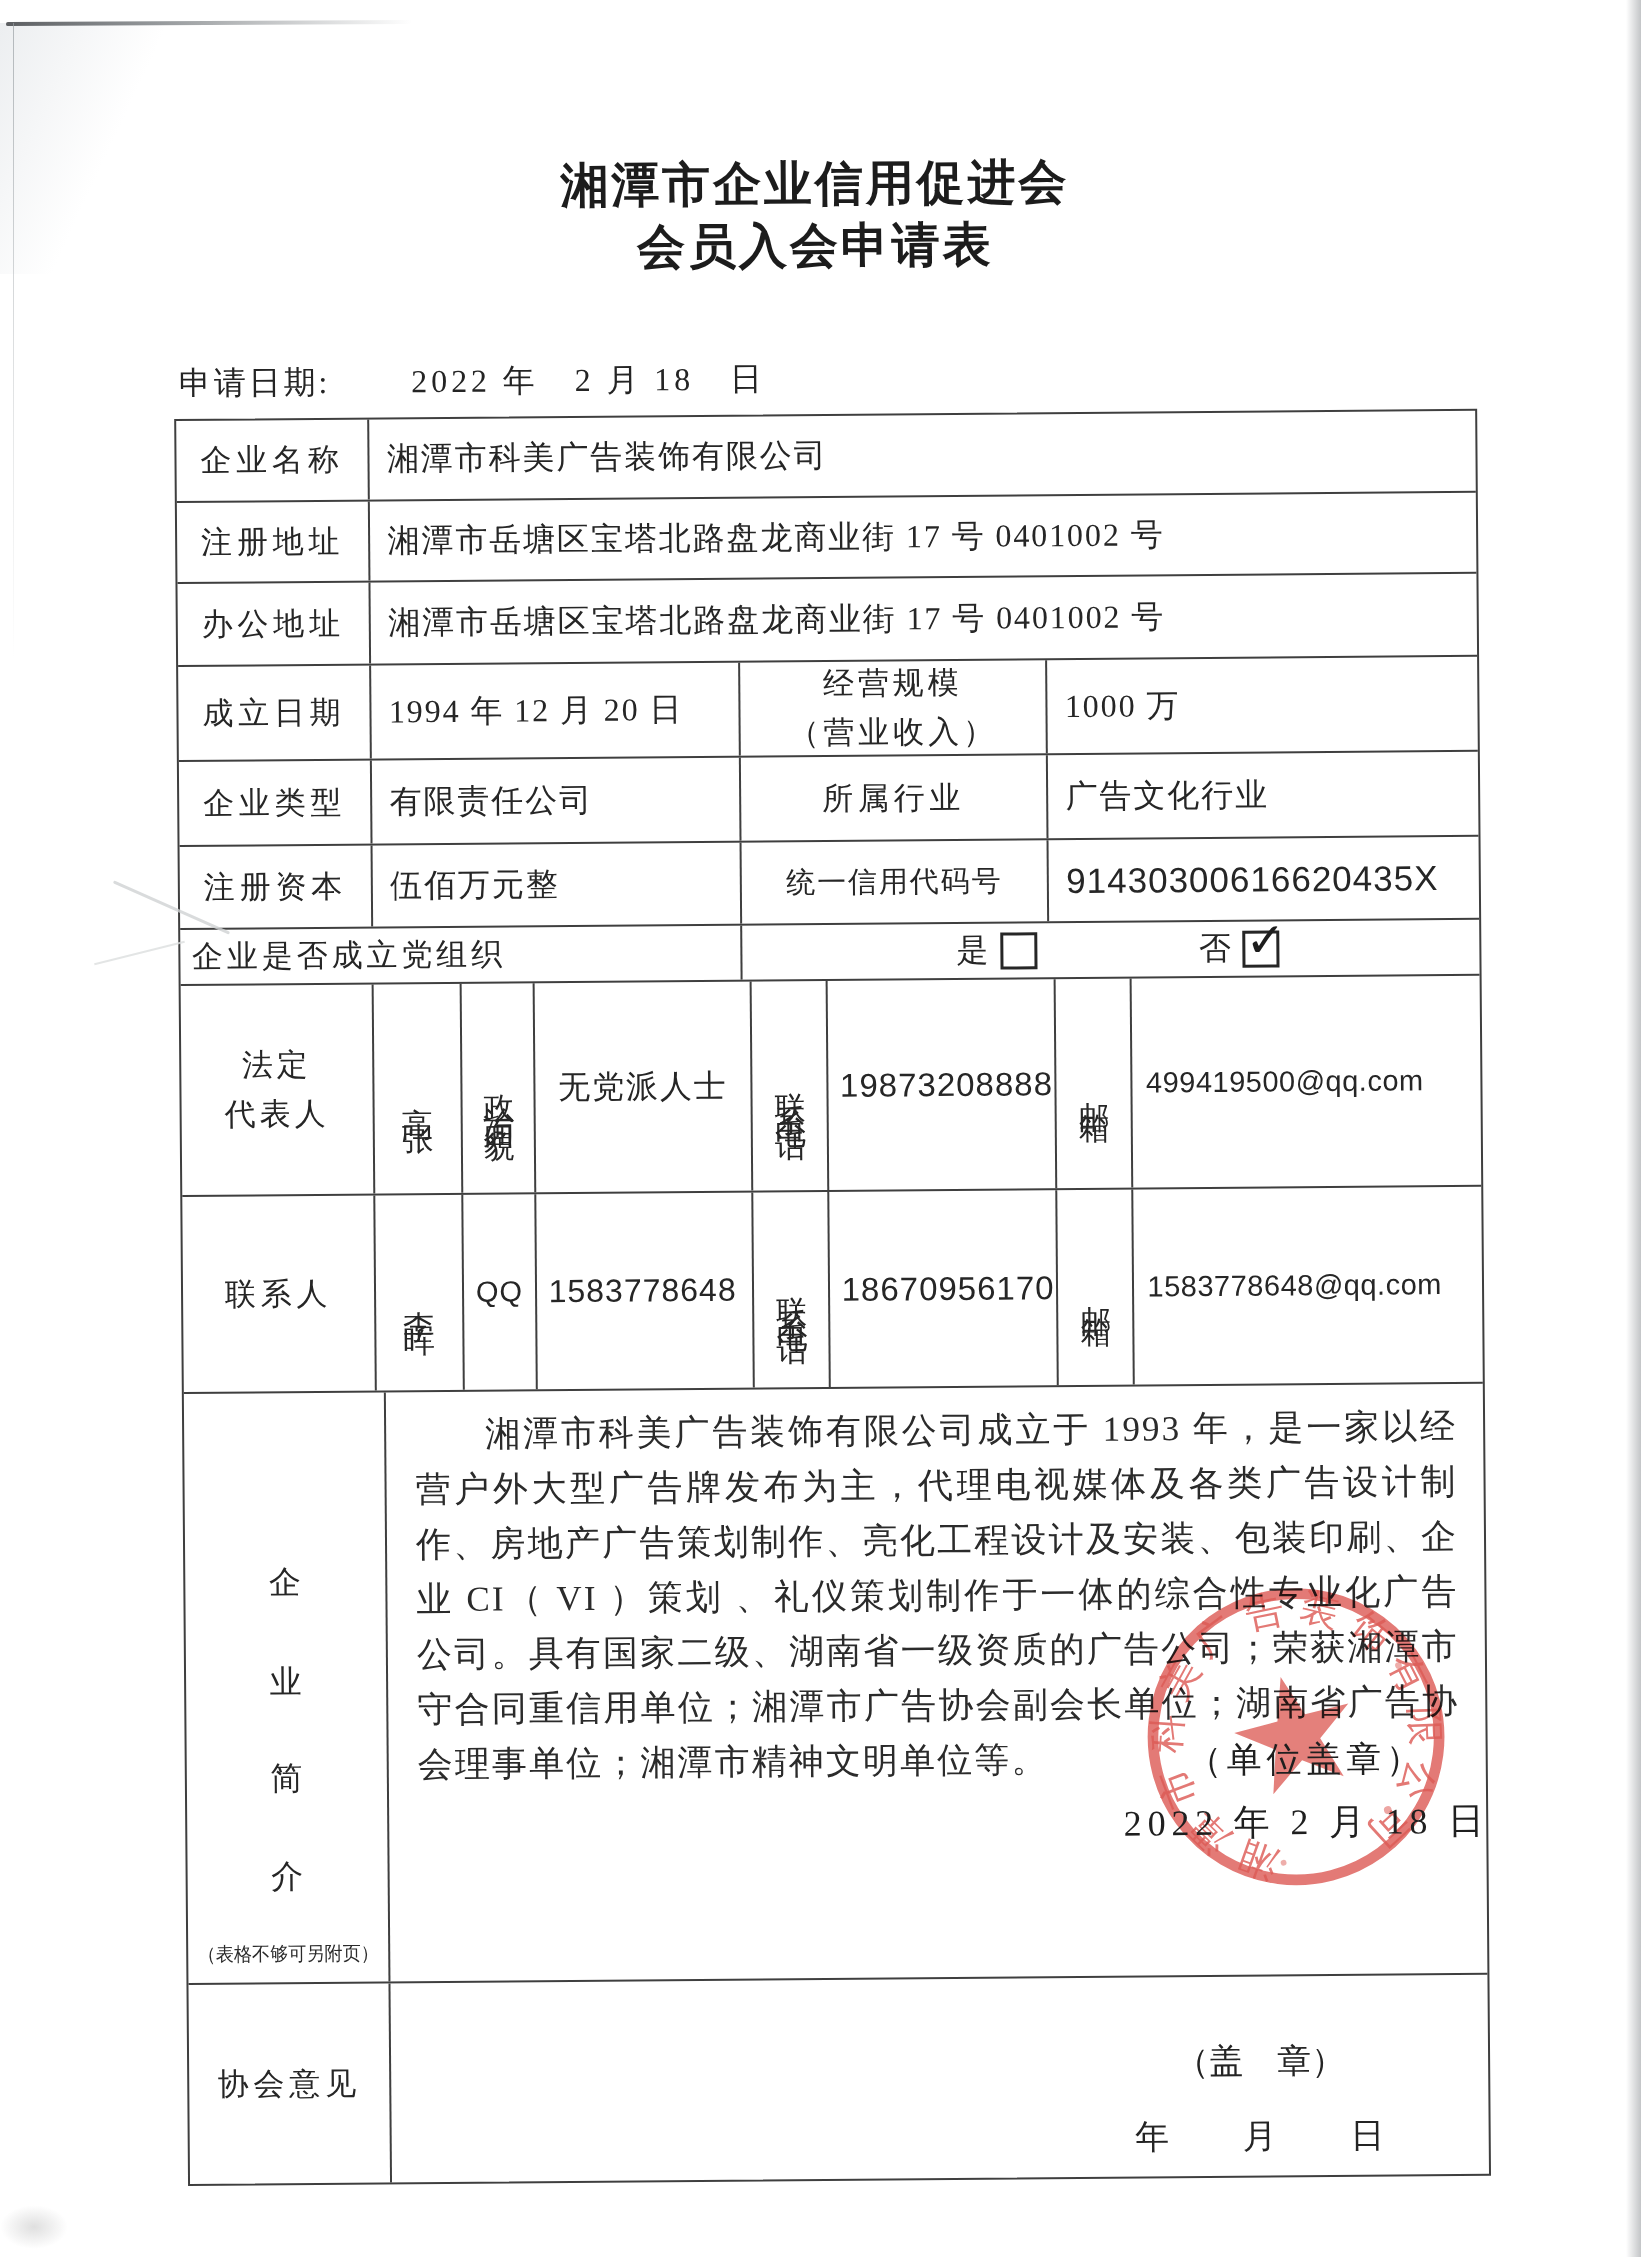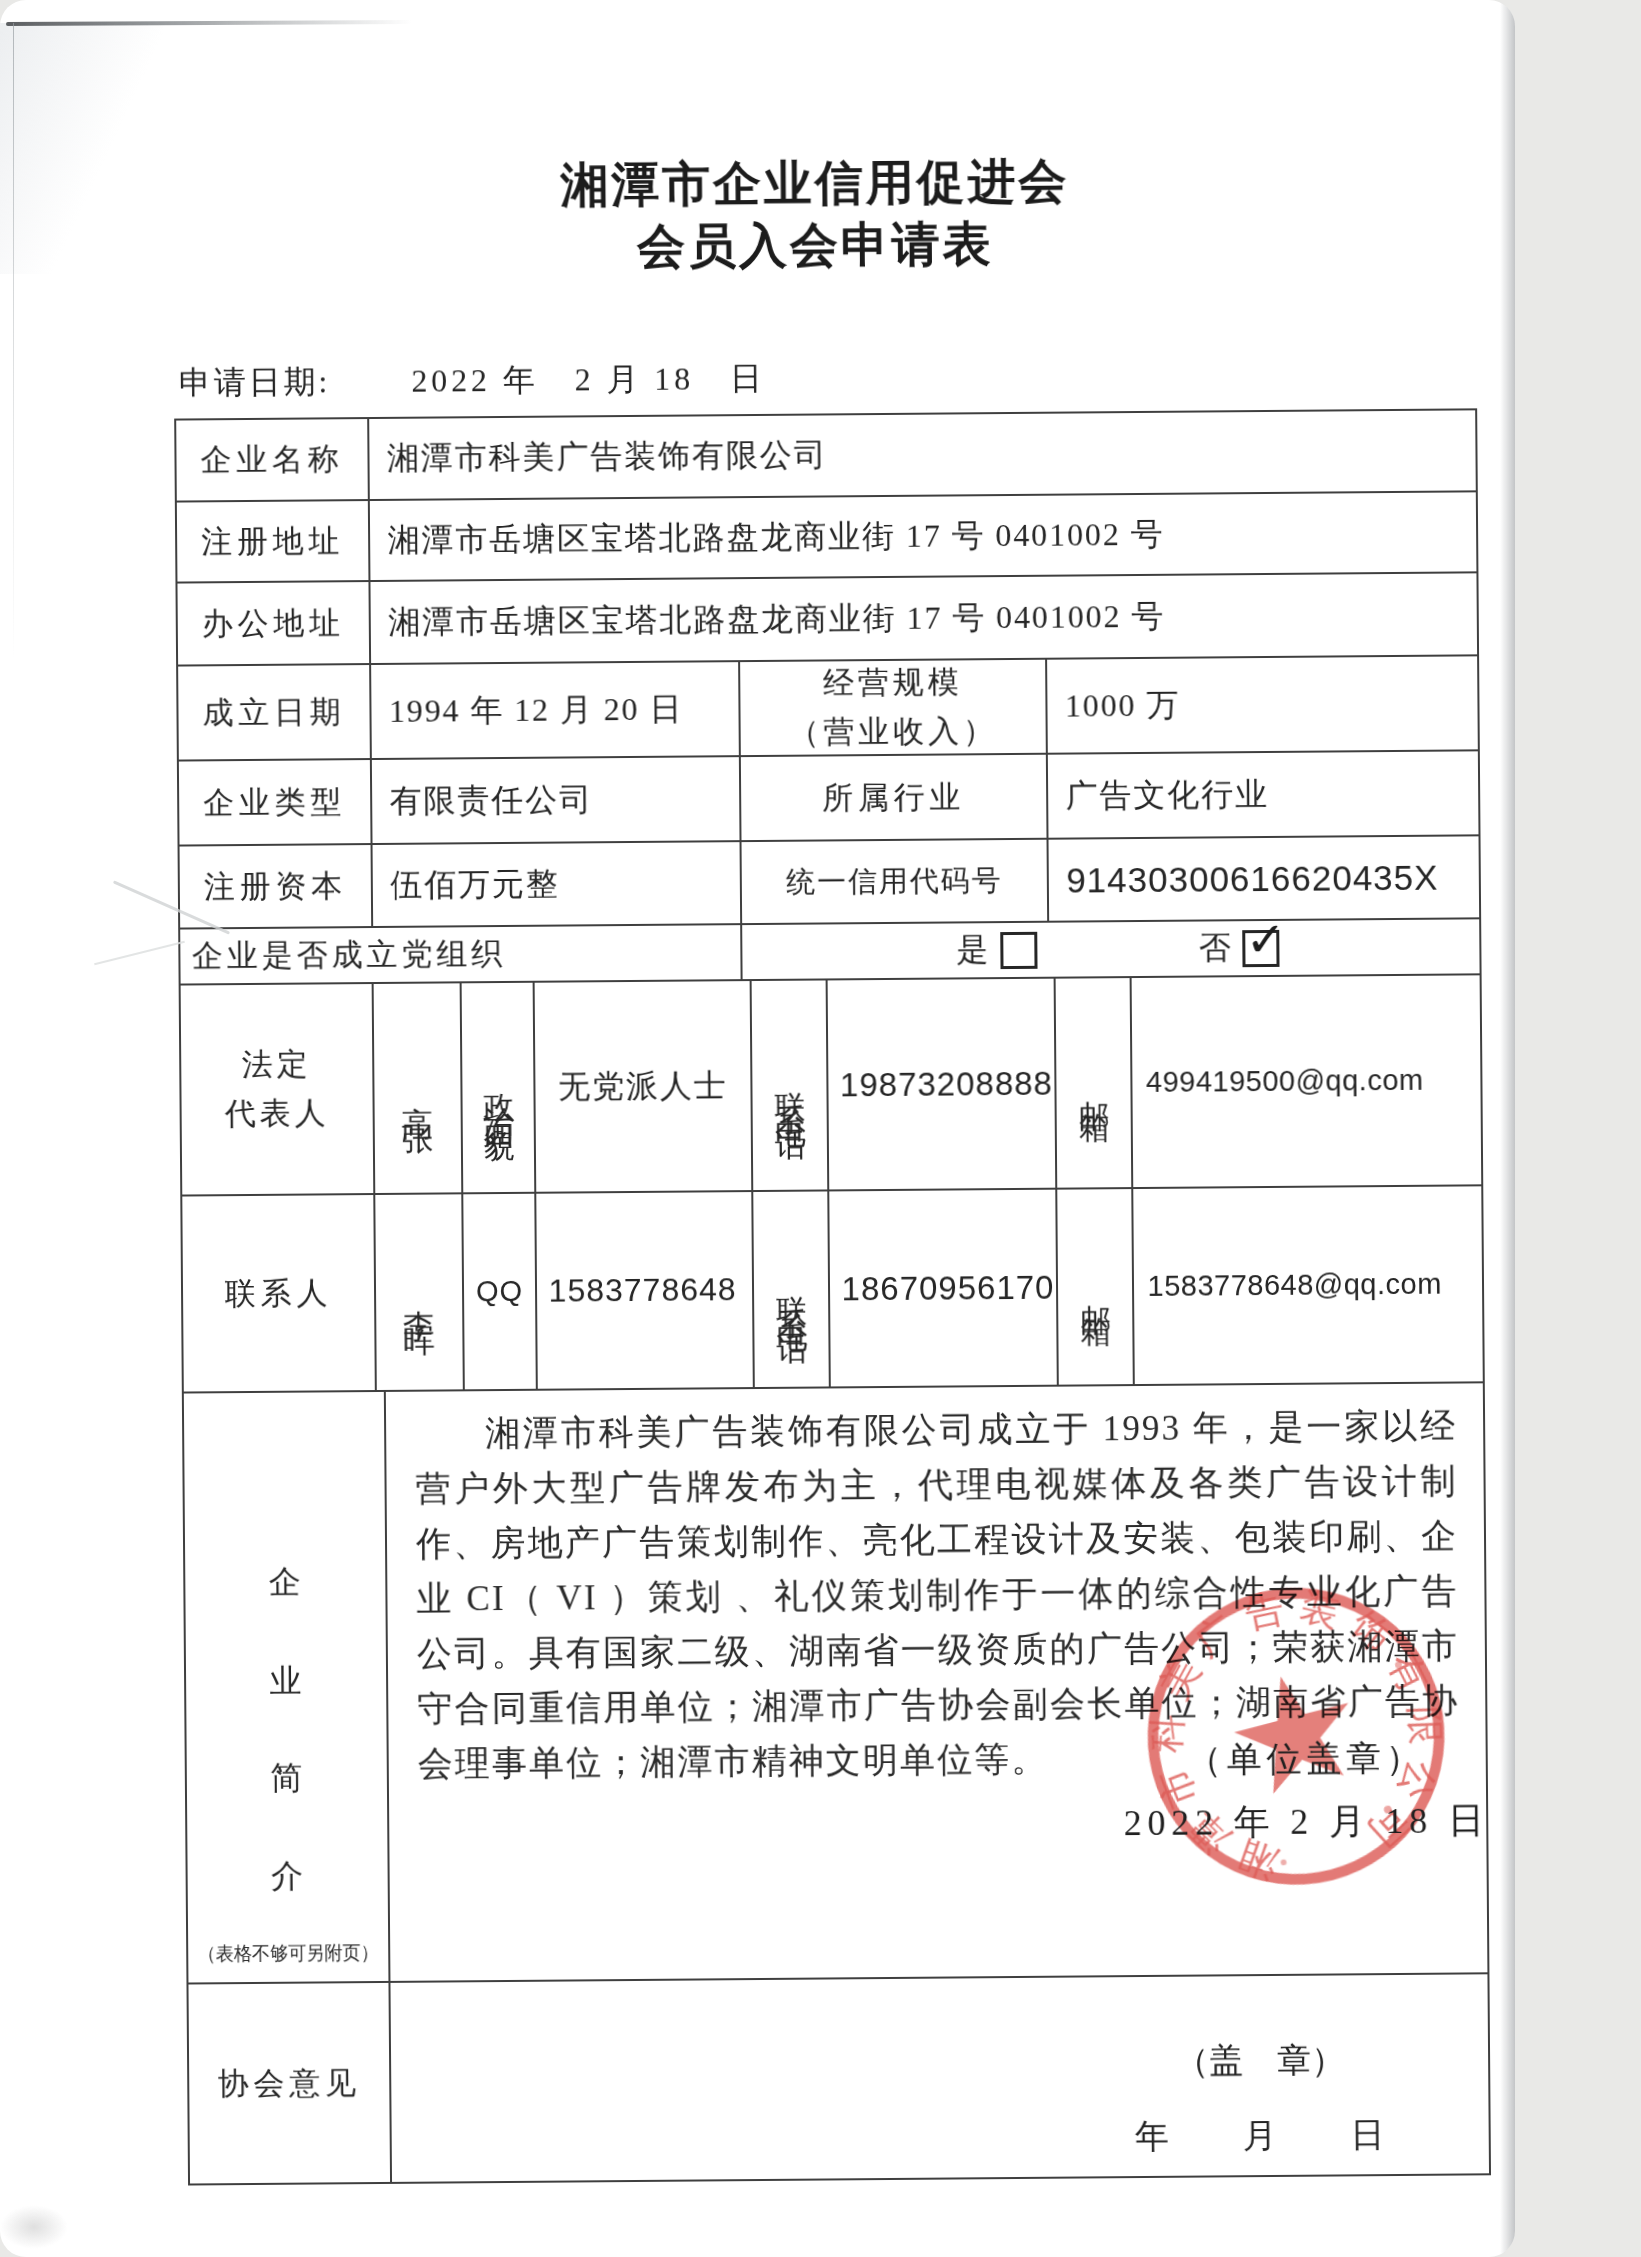--- a/index.html
+++ b/index.html
@@ -1,18 +1,18 @@
 <!DOCTYPE html>
 <html><head>
 <meta charset="utf-8">
 <style>
   html,body{margin:0;padding:0;background:#e9e9e7;}
   .page{
-    position:relative;width:1515px;height:2257px;background:#ffffff;overflow:hidden;
-    font-family:"Liberation Serif","DejaVu Serif",serif;color:#262626;border-radius:26px;
+    position:relative;width:1641px;height:2257px;background:#ffffff;overflow:hidden;
+    font-family:"Liberation Serif","DejaVu Serif",serif;color:#262626;
   }
   .sheet{position:absolute;inset:0;transform:rotate(-0.45deg);transform-origin:50% 40%;}
 
   
   .title{position:absolute;top:153px;left:0;width:1641px;text-align:center;
     font-weight:bold;font-size:48px;line-height:62px;letter-spacing:2.9px;color:#1c1c1c;}
   .dateline{position:absolute;top:357px;left:183px;font-size:32px;letter-spacing:2.9px;color:#242424;}
   .dateline .dl-val{margin-left:81px;letter-spacing:3.9px;}
 
   

